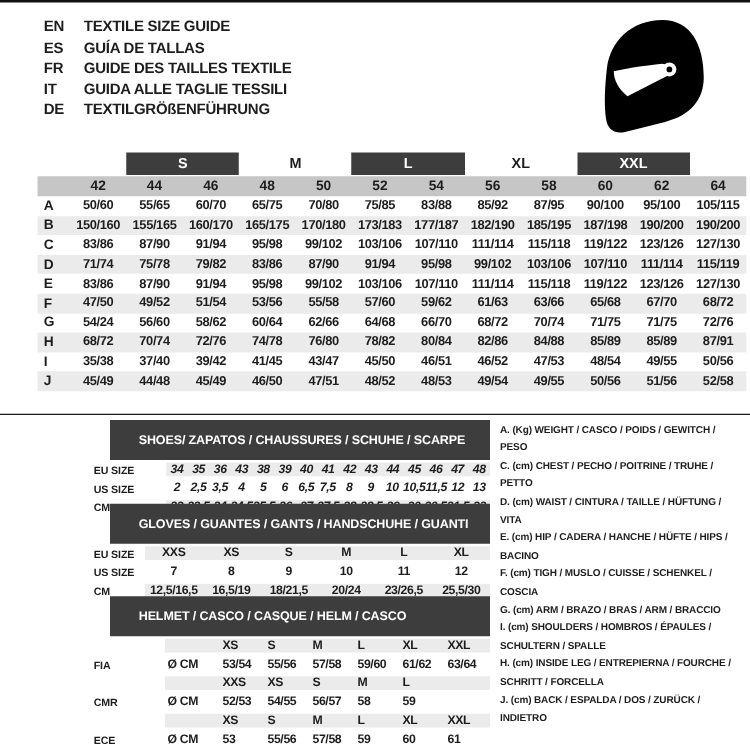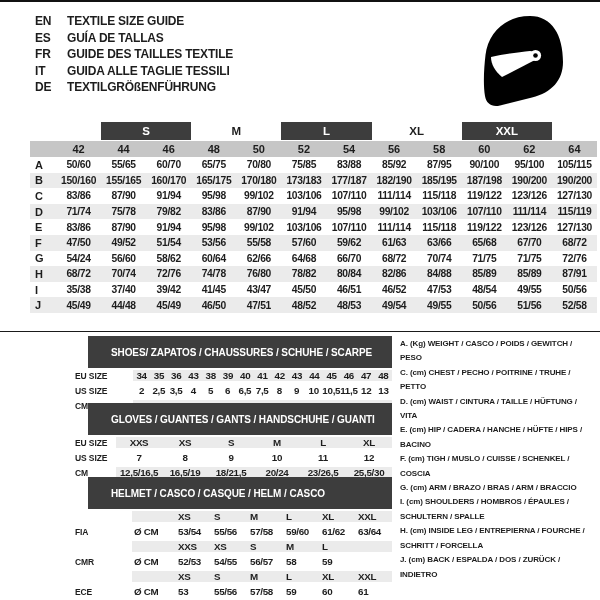--- a/index.html
+++ b/index.html
@@ -42,21 +42,21 @@
   .ltable{position:absolute;left:30px;width:362px;font-weight:bold;}
   .ltable .title-bar{margin-left:58px;height:32px;background:#3d3d3d;color:#fff;
     font-size:10px;display:flex;align-items:center;padding-left:23px;box-sizing:border-box;
     letter-spacing:-0.1px;white-space:nowrap;}
   .lrow{display:flex;height:15px;align-items:center;margin-left:45px;}
   .lrow .llbl{width:58px;display:flex;align-items:center;font-size:8.5px;letter-spacing:-0.1px;}
   .lrow .lvals{flex:1;display:grid;align-items:center;}
   .lrow.shade .lvals{background:#ebebeb;}
   .lrow .lvals span{text-align:center;font-size:9.8px;letter-spacing:-0.3px;white-space:nowrap;align-self:center;}
   .shoes-table{top:336px;}
-  .shoes-table .lvals{grid-template-columns:repeat(15,1fr);}
+  .shoes-table .lvals{grid-template-columns:repeat(15,1fr);font-style:italic;}
   .gloves-table{top:403px;}
   .gloves-table .lvals{grid-template-columns:repeat(6,46px) 1fr;}
   .helmet-table{top:477px;}
   .helmet-table .lvals{grid-template-columns:44px repeat(6,36px) 1fr;}
   .helmet-table .lvals span{text-align:left;padding-left:2px;}
 
   
   .legend{position:absolute;left:400px;top:337px;width:186px;font-weight:bold;
     font-size:8px;line-height:14.4px;letter-spacing:-0.1px;}
   .legend div{white-space:normal;}

